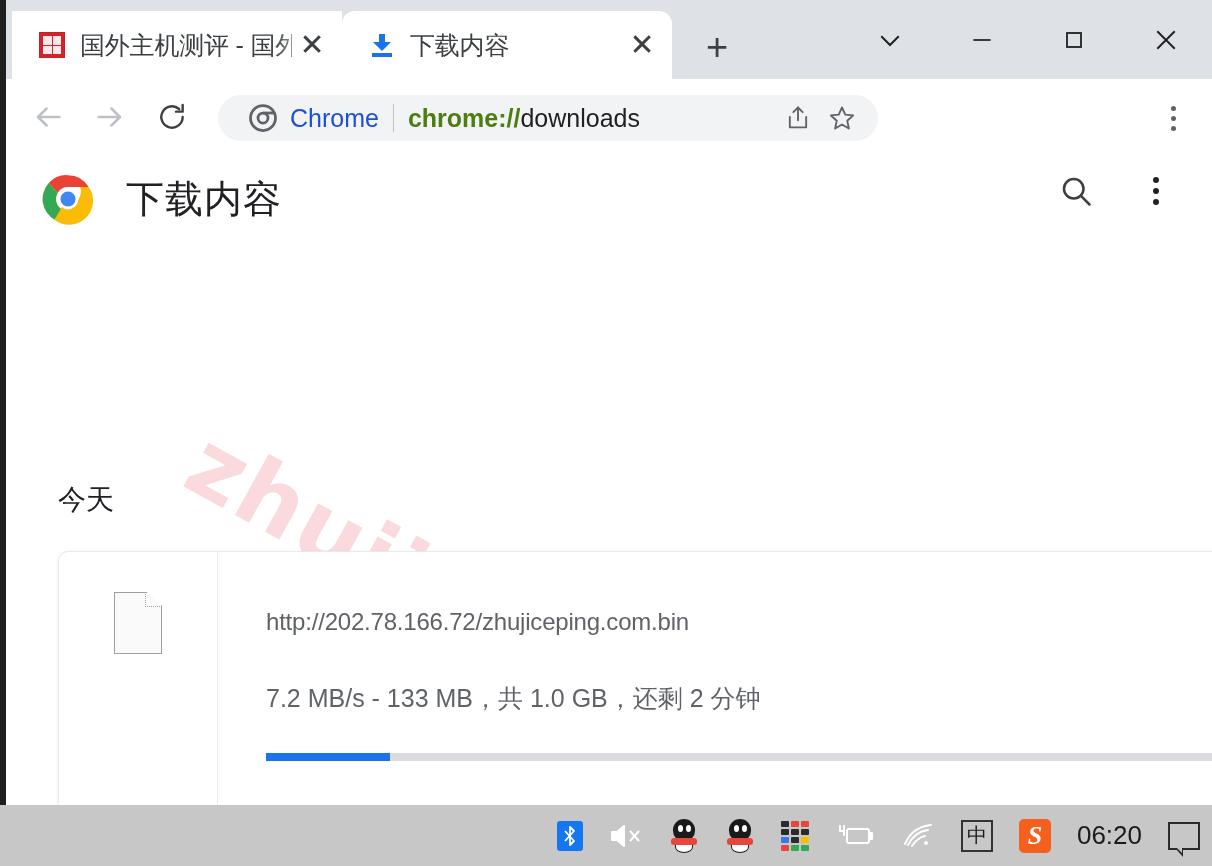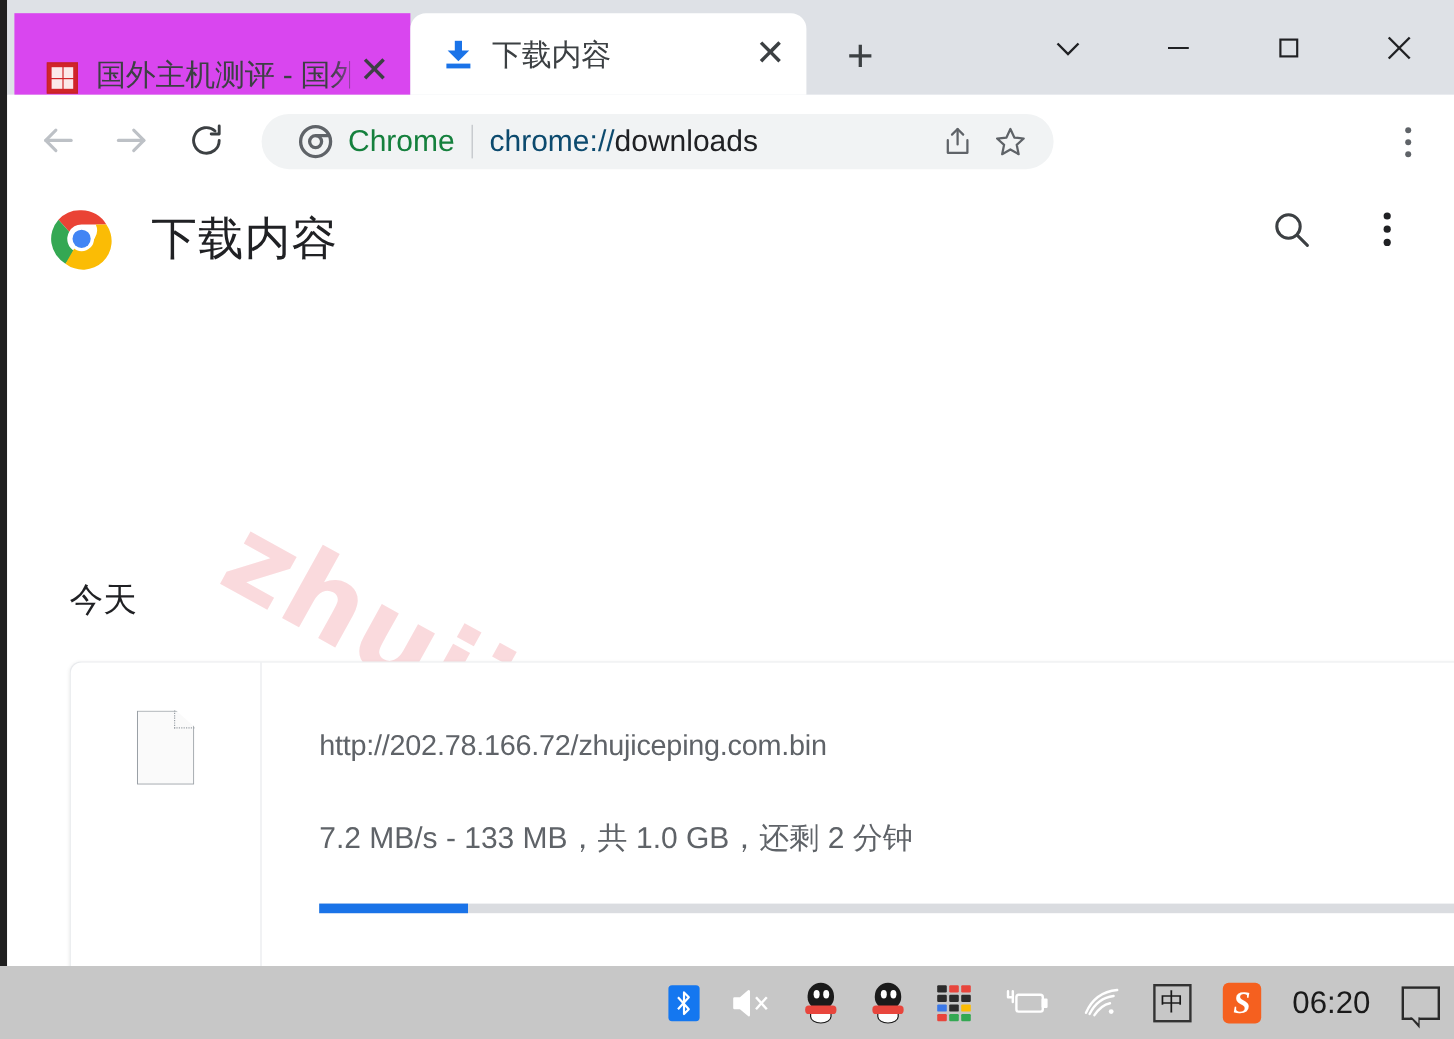--- a/index.html
+++ b/index.html
@@ -50,23 +50,22 @@
     position: absolute;
     top: 11px;
     height: 68px;
     display: flex;
     align-items: center;
     box-sizing: border-box;
   }
   .tab-inactive {
     left: 6px;
     width: 330px;
-    background: #d946ef;
+    background: #ffffff;
     padding-left: 26px;
-    align-items: flex-end;
   }
   .tab-active {
     left: 336px;
     width: 330px;
     background: #ffffff;
     border-radius: 13px 13px 0 0;
     padding-left: 26px;
     box-shadow: 0 0 0 0 rgba(0,0,0,0);
   }
   .tab-favicon {
@@ -186,36 +185,36 @@
     padding: 0 14px;
     box-sizing: border-box;
   }
   .omnibox-chrome-icon {
     width: 30px; height: 30px;
     margin: 0 12px 0 16px;
     flex: 0 0 30px;
   }
   .omnibox-label {
     font-size: 25px;
-    color: #15803d;
+    color: #1d4ed8;
     white-space: nowrap;
   }
   .omnibox-sep {
     width: 1px;
     height: 28px;
     background: #bdc1c6;
     margin: 0 14px;
   }
   .omnibox-url {
     font-size: 25px;
     color: #202124;
     white-space: nowrap;
     flex: 1 1 auto;
   }
-  .omnibox-url .scheme { color: #0c4a6e; }
+  .omnibox-url .scheme { color: #4d7c0f; font-weight: bold; }
   .omni-action {
     width: 44px; height: 44px;
     display: flex; align-items: center; justify-content: center;
     flex: 0 0 44px;
   }
   .kebab-toolbar {
     position: absolute;
     right: 18px; top: 18px;
     width: 42px; height: 42px;
     display: flex; flex-direction: column;

